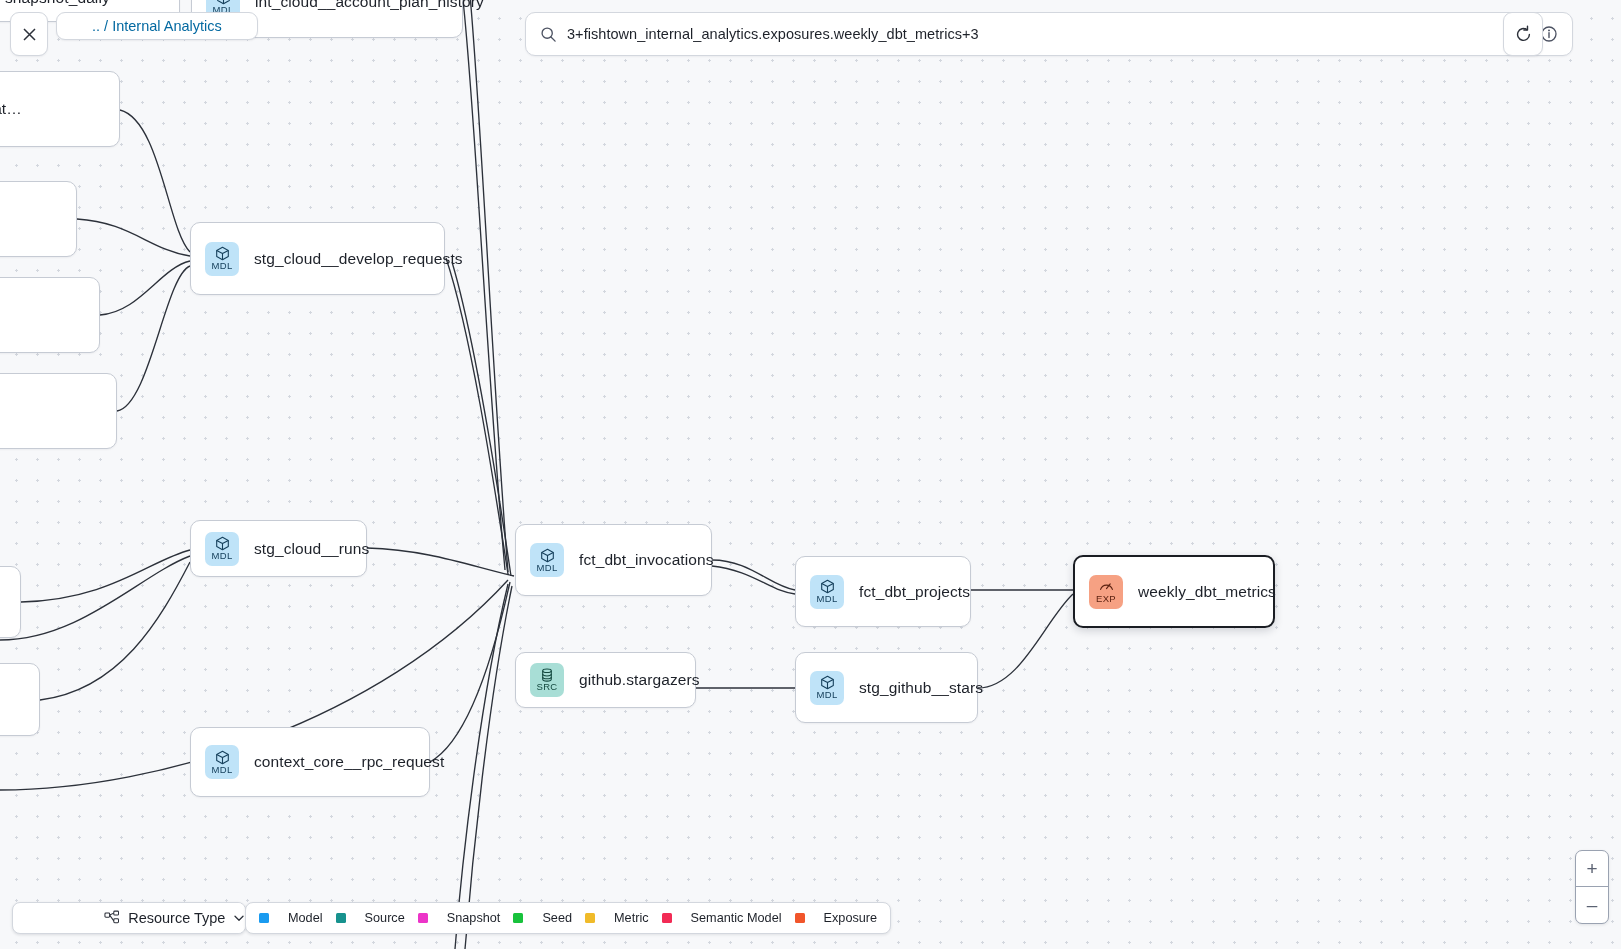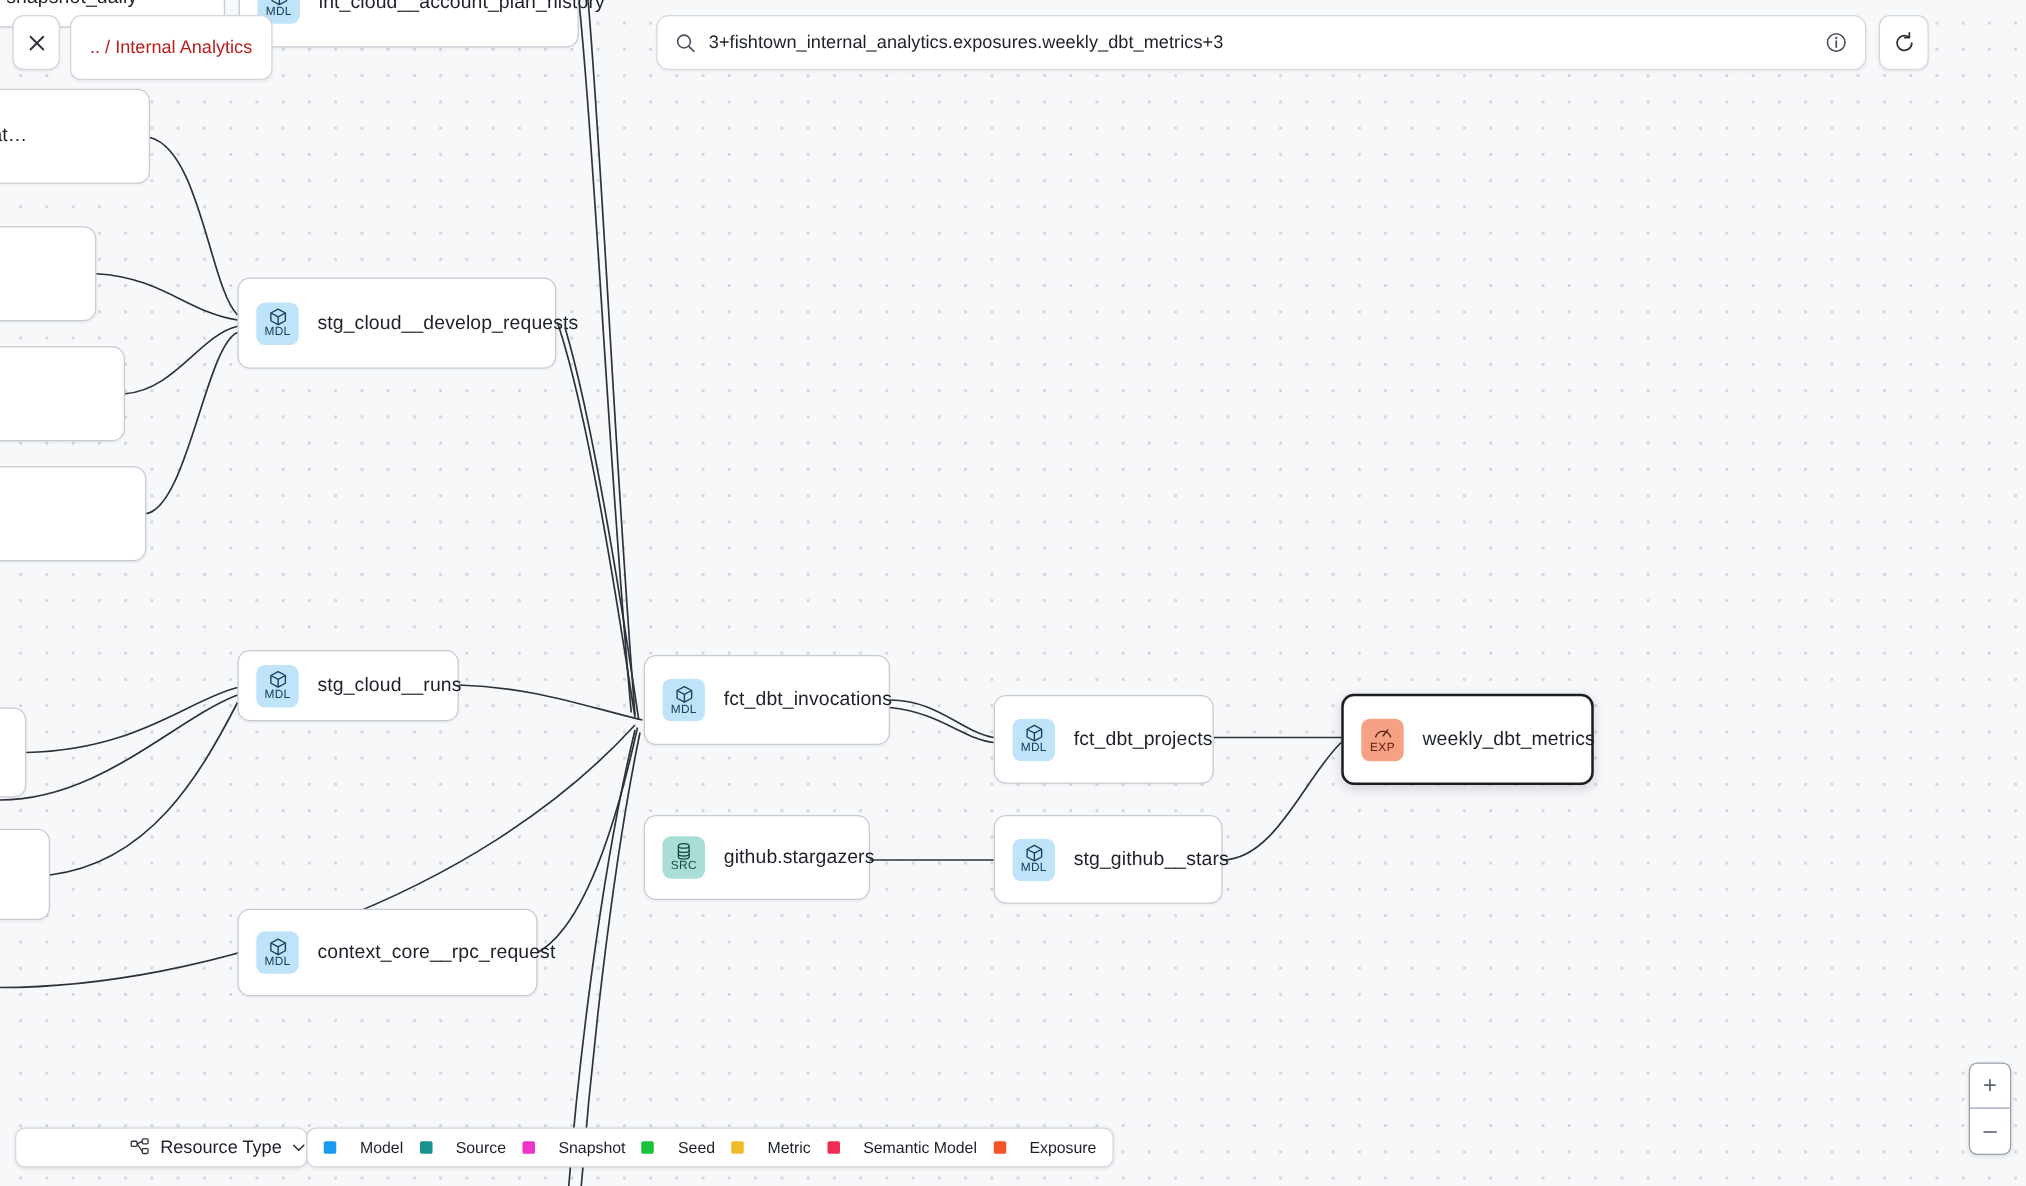--- a/index.html
+++ b/index.html
@@ -97,31 +97,31 @@
     border-radius: 9px;
     display: flex;
     align-items: center;
     justify-content: center;
     box-shadow: 0 1px 2px rgba(20,25,40,.06);
     cursor: pointer;
   }
 
   #close-btn { left: 10px; top: 12px; width: 38px; height: 44px; }
   #breadcrumb {
-    left: 56px; top: 12px; height: 52px;
-    padding: 0 15px;
+    left: 56px; top: 12px; height: 28px;
+    padding: 0 35px;
     font-size: 14.5px;
-    color: #b91c1c;
+    color: #0369a1;
     justify-content: flex-start;
   }
 
   #search-wrap {
     position: absolute;
     left: 525px; top: 12px;
-    width: 968px; height: 44px;
+    width: 1048px; height: 44px;
     background: #ffffff;
     border: 1px solid #d3d7de;
     border-radius: 10px;
     display: flex;
     align-items: center;
     padding: 0 14px 0 14px;
     gap: 10px;
     box-shadow: 0 1px 2px rgba(20,25,40,.05);
   }
   #search-input {
@@ -296,21 +296,21 @@
       <div class="node" style="left: 515px; top: 524px; width: 197px; height: 72px;">
         <div class="badge mdl">
           <svg width="15" height="15" viewBox="0 0 15 15">
             <path d="M7.5 1.3 L13.3 4.4 L13.3 10.6 L7.5 13.7 L1.7 10.6 L1.7 4.4 Z" stroke="currentColor" stroke-width="1.1" fill="none" stroke-linejoin="round"></path>
             <path d="M1.7 4.4 L7.5 7.5 L13.3 4.4 M7.5 7.5 L7.5 13.7" stroke="currentColor" stroke-width="1.1" fill="none" stroke-linejoin="round"></path>
           </svg>
           <span class="badge-text">MDL</span>
         </div>
         <span class="node-label">fct_dbt_invocations</span>
       </div>
-      <div class="node" style="left: 515px; top: 652px; width: 181px; height: 68px;">
+      <div class="node" style="left: 515px; top: 652px; width: 181px; height: 56px;">
         <div class="badge src">
           <svg width="14" height="14" viewBox="0 0 14 14">
             <ellipse cx="7" cy="2.7" rx="4.3" ry="1.8" stroke="currentColor" stroke-width="1.05" fill="none"></ellipse>
             <path d="M2.7 2.7 L2.7 11.3 C2.7 12.3 4.6 13.1 7 13.1 C9.4 13.1 11.3 12.3 11.3 11.3 L11.3 2.7" stroke="currentColor" stroke-width="1.05" fill="none"></path>
             <path d="M2.7 6.1 C2.7 7.1 4.6 7.9 7 7.9 C9.4 7.9 11.3 7.1 11.3 6.1" stroke="currentColor" stroke-width="1.05" fill="none"></path>
             <path d="M2.7 9.0 C2.7 10.0 4.6 10.8 7 10.8 C9.4 10.8 11.3 10.0 11.3 9.0" stroke="currentColor" stroke-width="1.05" fill="none"></path>
           </svg>
           <span class="badge-text">SRC</span>
         </div>
         <span class="node-label">github.stargazers</span>

